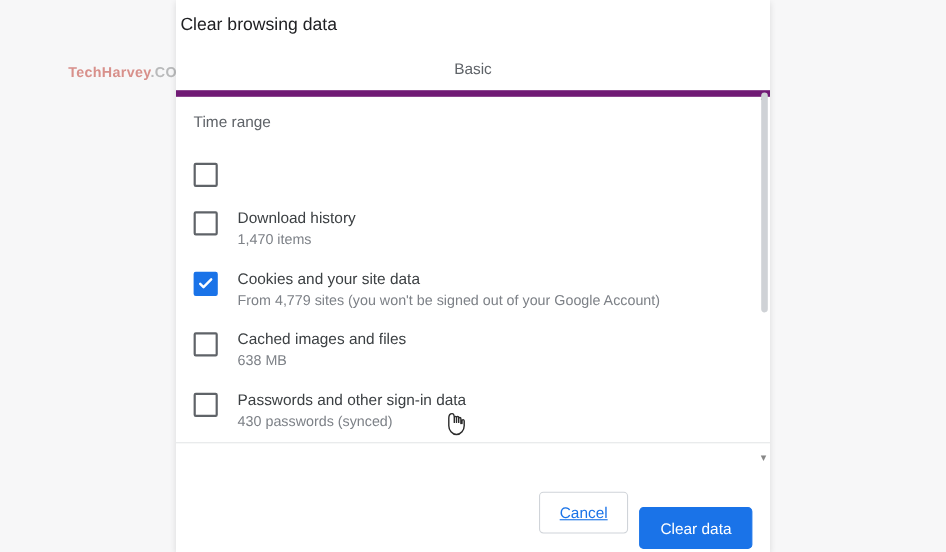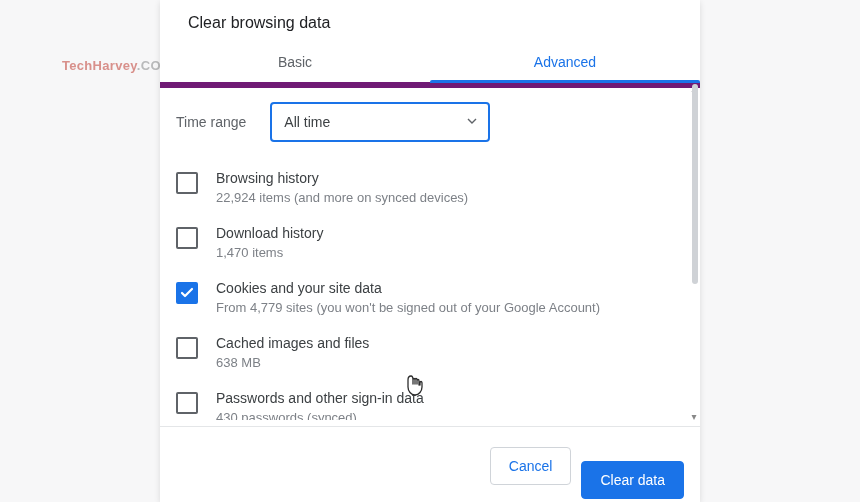--- a/index.html
+++ b/index.html
@@ -1,84 +1,71 @@
 <!DOCTYPE html>
 <html><head>
 <meta charset="utf-8">
 <style>
   html,body{margin:0;padding:0;width:860px;height:502px;background:#f7f7f8;font-family:Arial,Helvetica,sans-serif;color:#3c4043;overflow:hidden;}
   .watermark{position:absolute;left:62px;top:58px;font-size:13px;font-weight:700;letter-spacing:.3px;pointer-events:none;}
   .watermark .brand{color:#d8908b;}
   .watermark .tld{color:#b9babb;}
   .dialog{position:absolute;left:160px;top:0;width:540px;height:502px;background:#fff;box-shadow:0 2px 6px rgba(0,0,0,.12);}
-  .dialog-title{padding:14px 16px 12px 28px;font-size:16px;color:#202124;font-weight:500;}
+  .dialog-title{padding:14px 16px 12px 4px;font-size:16px;color:#202124;font-weight:500;}
   .tabs{display:flex;border-bottom:6px solid #701a75;}
   .tab{flex:1;text-align:center;padding:10px 0 12px 0;font-size:14px;color:#5f6368;cursor:pointer;position:relative;}
   .tab.active{color:#1a73e8;font-weight:500;}
   .tab.active::after{content:"";position:absolute;left:0;right:0;bottom:-1px;height:3px;background:#1a73e8;border-radius:2px 2px 0 0}
   .scroll-area{position:relative;}
   .time-row{display:flex;align-items:center;padding:14px 16px;}
   .time-label{font-size:14px;color:#5f6368;margin-right:24px;}
   .select{position:relative;border:2px solid #1a73e8;border-radius:4px;background:#fff;height:36px;display:flex;align-items:center;padding:0 34px 0 12px;min-width:170px;color:#3c4043;font-size:14px;cursor:pointer;}
   .select .caret{position:absolute;right:10px;top:50%;transform:translateY(-50%);}
   .options{padding:4px 0 0 0;}
   .opt{display:flex;align-items:flex-start;padding:10px 16px;cursor:pointer;}
   .opt .cb{width:18px;height:18px;border:2px solid #5f6368;border-radius:2px;flex:0 0 18px;margin-right:18px;margin-top:2px;background:#fff;position:relative;}
   .opt .cb.checked{background:#1a73e8;border-color:#1a73e8;}
   .opt .cb.checked svg{position:absolute;top:0;left:0;}
   .opt .txt .title{font-size:14px;color:#3c4043;}
   .opt .txt .sub{font-size:13px;color:#7d8187;margin-top:4px;}
   .divider{height:1px;background:#e4e6e8;margin-top:6px;}
   .footer{position:absolute;bottom:0;left:160px;width:540px;height:72px;background:#fff;display:flex;justify-content:flex-end;align-items:center;padding:0 16px;box-sizing:border-box;}
   .btn{height:36px;padding:0 18px;border-radius:4px;font-size:14px;font-weight:500;display:flex;align-items:center;cursor:pointer;margin-left:10px;}
-  .btn-cancel{background:#fff;border:1px solid #d0d4d9;color:#1a73e8;}
+  .btn-cancel{background:#fff;border:1px solid #d0d4d9;color:#1a73e8;text-decoration:underline;}
   .btn-primary{background:#1a73e8;border:1px solid #1a73e8;color:#fff;margin-top:28px;}
   .fake-scrollbar{position:absolute;right:2px;top:84px;width:6px;bottom:88px;}
   .fake-thumb{position:absolute;top:0;width:6px;height:200px;background:#cfd2d6;border-radius:3px;}
   .fake-arrow{position:absolute;right:1px;width:10px;height:10px;color:#888;font-size:10px;line-height:10px;text-align:center;}
   .cursor{position:absolute;pointer-events:none;}
   .list-clip{height:264px;overflow:hidden;}
 </style>
 </head>
 <body>
 
 <div class="watermark">
   <span class="brand">TechHarvey</span><span class="tld">.COM</span>
 </div>
 
 <div class="dialog">
   <div class="dialog-title">Clear browsing data</div>
 
   <div class="tabs">
     <div class="tab"><span>Basic</span></div>
-    <div class="tab active"><span>Advanced</span></div>
   </div>
 
   <div class="scroll-area">
     <div class="time-row">
       <div class="time-label">Time range</div>
-      <div class="select">
-        <span>All time</span>
-        <span class="caret">
-          <svg width="12" height="12" viewBox="0 0 12 12">
-              <path d="M2 4l4 4 4-4" stroke="#5f6368" stroke-width="1.4" fill="none"></path>
-            </svg>
-        </span>
-      </div>
     </div>
 
     <div class="list-clip">
       <div class="options">
 
         <div class="opt">
           <div class="cb"></div>
-          <div class="txt">
-            <div class="title">Browsing history</div>
-            <div class="sub">22,924 items (and more on synced devices)</div>
-          </div>
         </div>
 
         <div class="opt">
           <div class="cb"></div>
           <div class="txt">
             <div class="title">Download history</div>
             <div class="sub">1,470 items</div>
           </div>
         </div>
 

